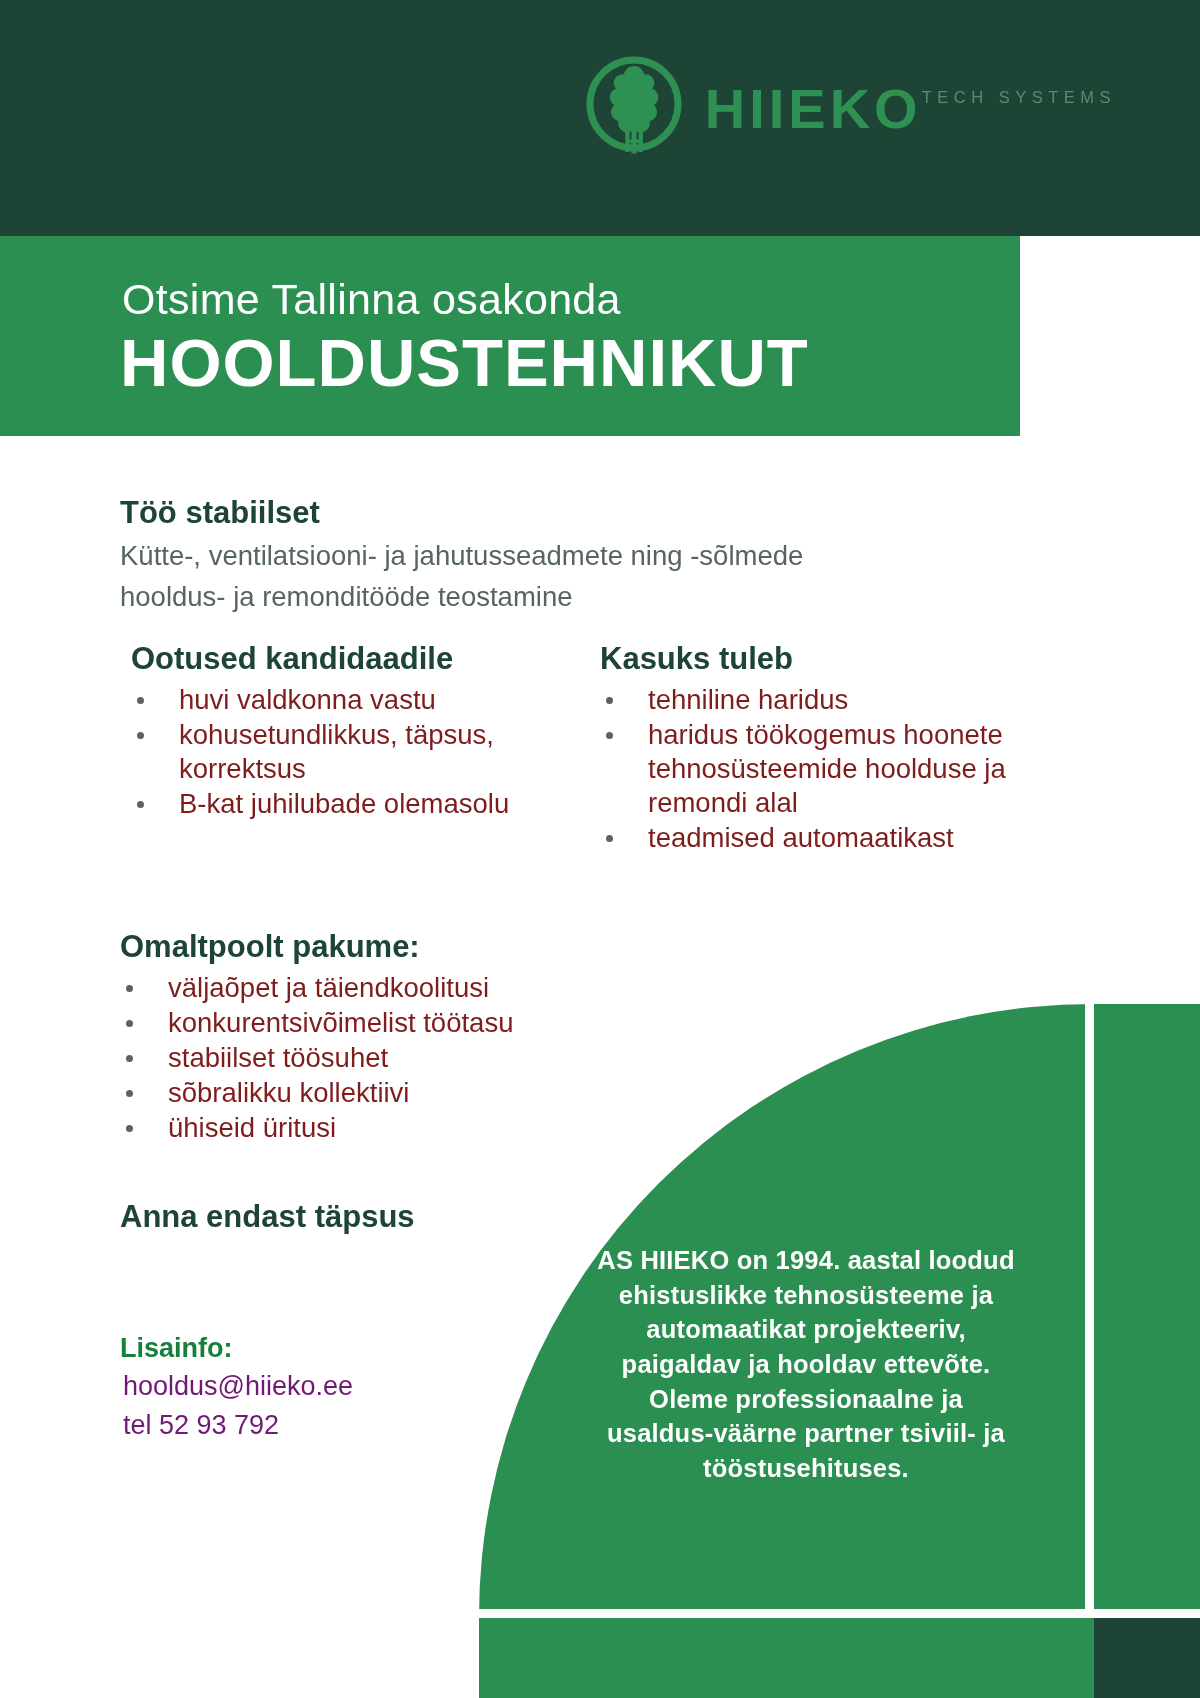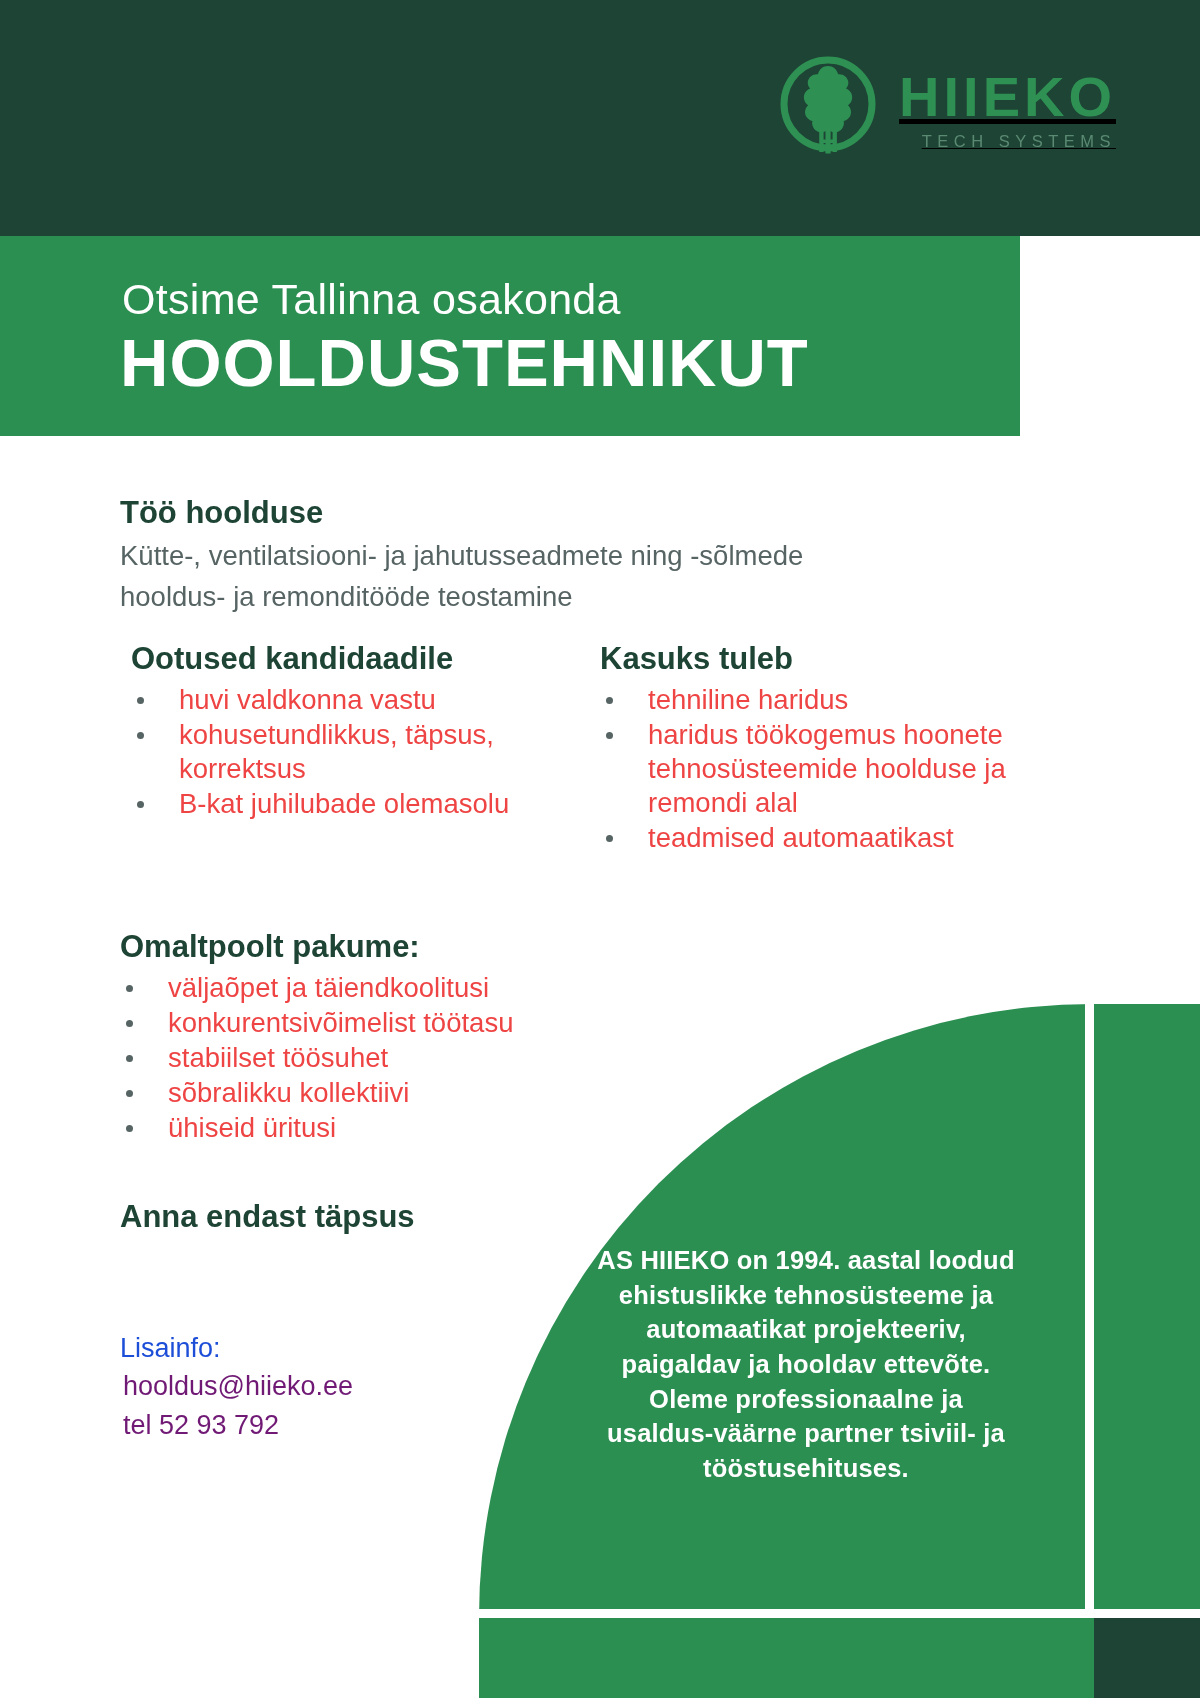--- a/index.html
+++ b/index.html
@@ -38,24 +38,23 @@
     align-items: center;
     gap: 16px;
   }
   .logo-mark {
     width: 110px;
     height: 110px;
     position: relative;
   }
   .logo-text {
     display: flex;
-    flex-direction: column;
+    flex-direction: row;
     justify-content: center;
     padding-top: 4px;
-    text-decoration: underline;
   }
   .logo-name {
     font-size: 56px;
     font-weight: bold;
     letter-spacing: 4px;
     color: #2e9153;
     line-height: 1;
   }
   .logo-tag {
     font-size: 16.5px;
@@ -119,21 +118,21 @@
   ul.bullets {
     margin: 4px 0 0 0;
     padding: 0;
     list-style: none;
   }
   ul.bullets li {
     position: relative;
     padding-left: 48px;
     font-size: 27.5px;
     font-weight: 300;
-    color: #ef4444;
+    color: #7f1d1d;
     line-height: 1.24;
     margin-bottom: 1px;
   }
   ul.bullets li .dot {
     position: absolute;
     left: 6px;
     top: 14px;
     width: 7px;
     height: 7px;
     border-radius: 50%;
@@ -184,22 +183,22 @@
   }
   .contact-block {
     position: absolute;
     left: 120px;
     top: 895px;
     width: 430px;
   }
   .contact-head {
     margin: 0 0 2px 0;
     font-size: 27px;
-    font-weight: normal;
-    color: #1d4ed8;
+    font-weight: bold;
+    color: #15803d;
     line-height: 1.3;
   }
   .contact-line {
     margin: 3px;
     font-size: 27px;
     font-weight: 300;
     color: #701a75;
     line-height: 1.33;
   }
 
@@ -282,21 +281,21 @@
 
     <rect x="479" y="1609" width="721" height="9" fill="#ffffff"></rect>
 
     <rect x="479" y="1618" width="615" height="80" fill="#2b8f52"></rect>
     <rect x="1094" y="1618" width="106" height="80" fill="#1d4434"></rect>
   </svg>
 
   <div class="body-area">
 
     <div class="desc-block">
-      <h2 class="sec-head">Töö hoolduse</h2>
+      <h2 class="sec-head">Töö stabiilset</h2>
       <p class="para">Kütte-, ventilatsiooni- ja jahutusseadmete ning -sõlmede</p>
       <p class="para">hooldus- ja remonditööde teostamine</p>
     </div>
 
     <div class="col-left">
       <h2 class="sec-head">Ootused kandidaadile</h2>
       <ul class="bullets">
         <li><span class="dot"></span><span>huvi valdkonna vastu</span></li>
         <li><span class="dot"></span><span>kohusetundlikkus, täpsus, korrektsus</span></li>
         <li><span class="dot"></span><span>B-kat juhilubade olemasolu</span></li>

